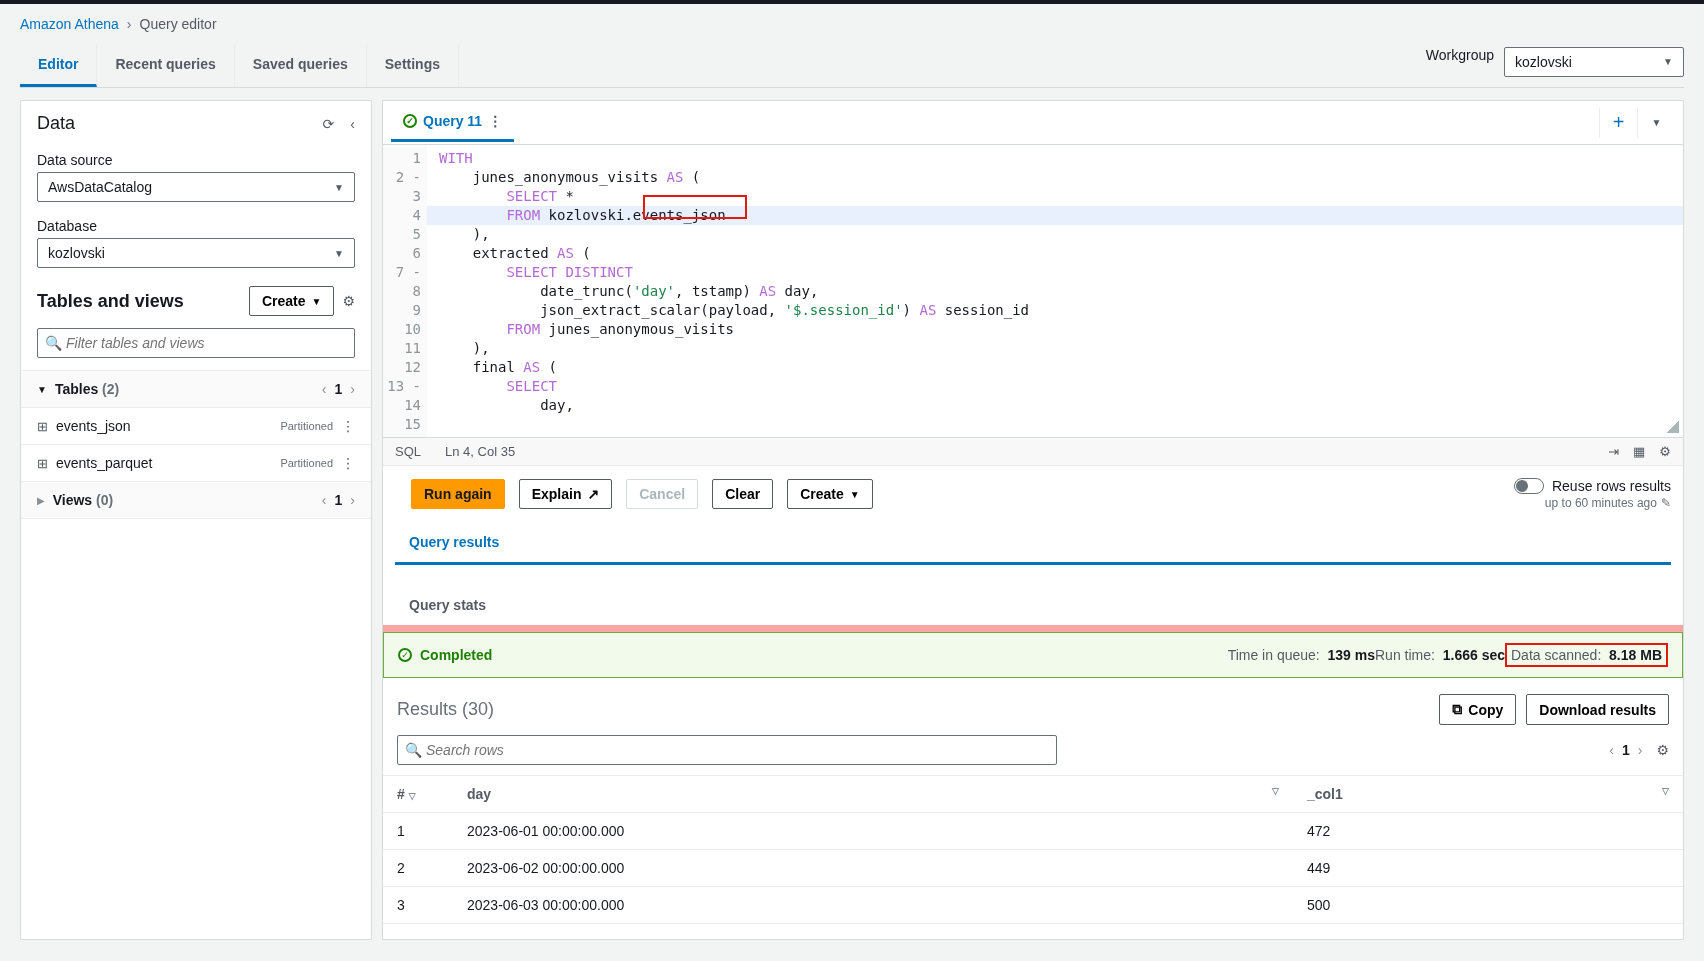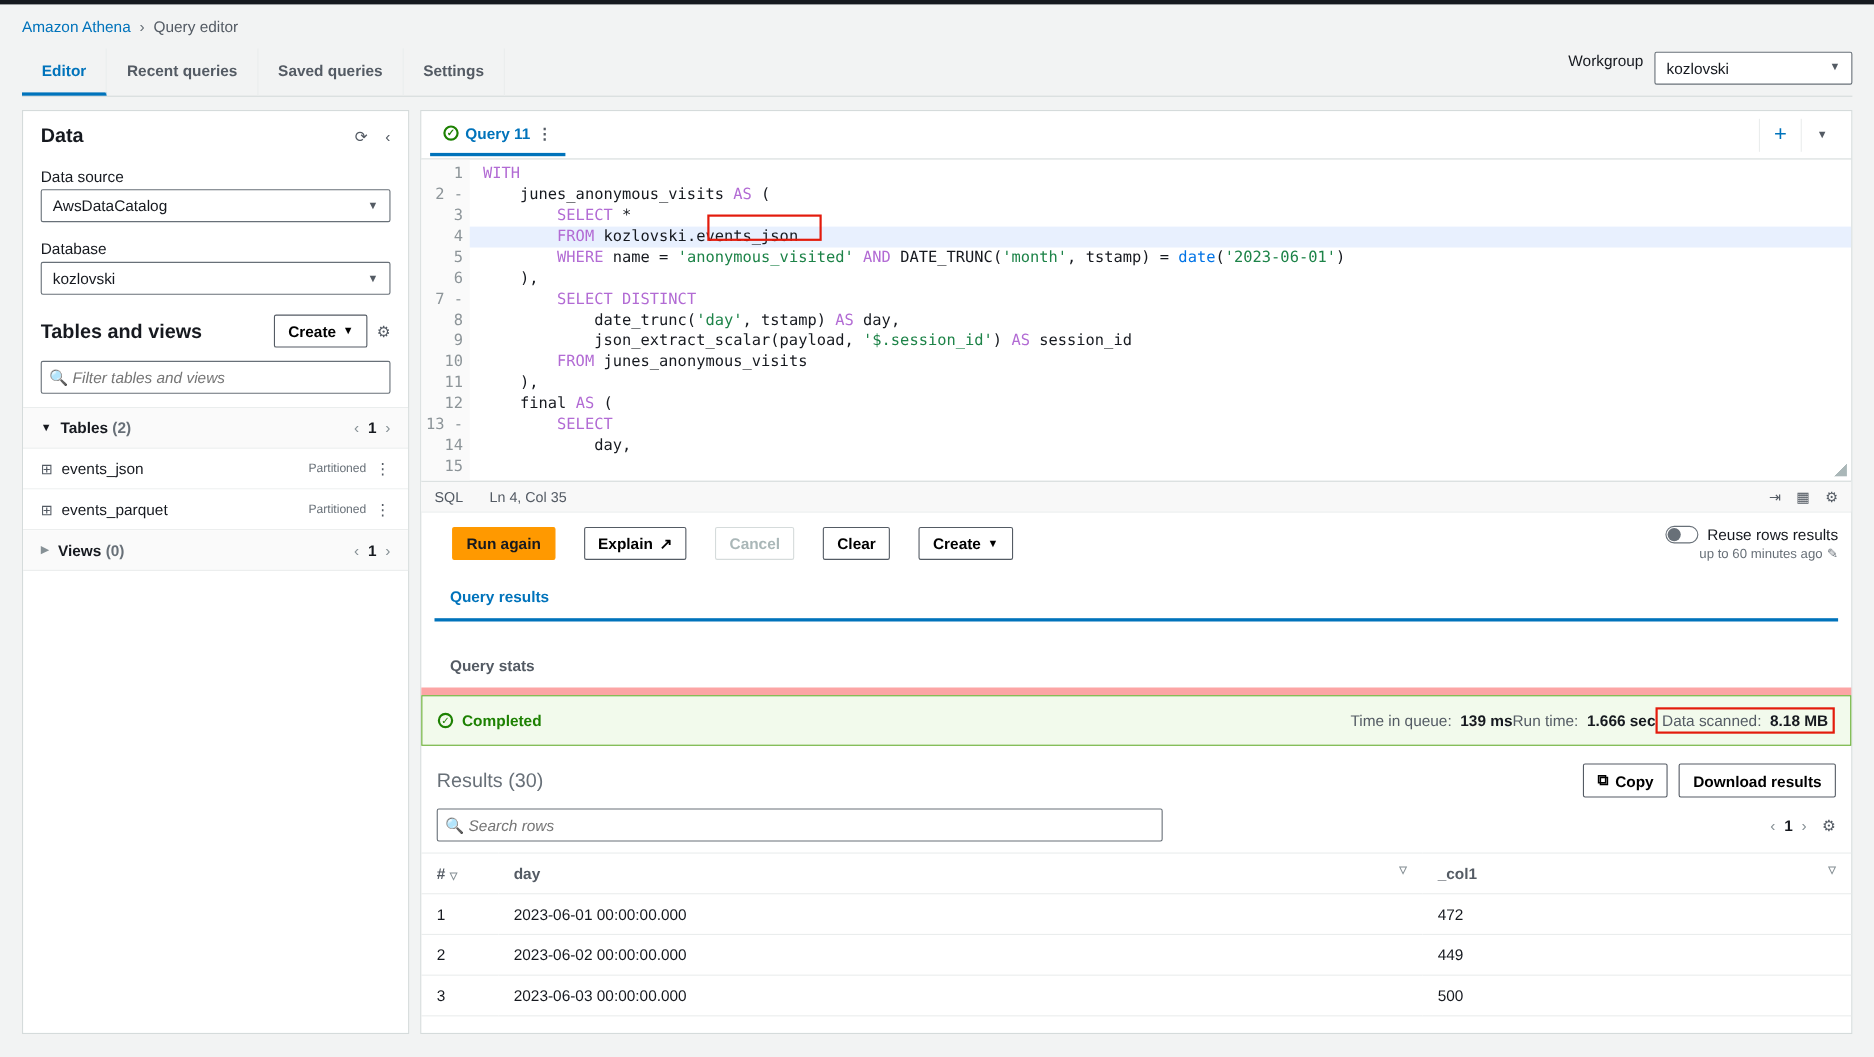--- a/index.html
+++ b/index.html
@@ -16,21 +16,21 @@
 .tab { padding: 12px 18px; font-size: 14px; color: #545b64; cursor: pointer; border-right: 1px solid #eaeded; font-weight: 700;}
 .tab.active { color: #0073bb; border-bottom: 3px solid #0073bb; }
 .workgroup { display: flex; align-items: flex-start; gap: 10px; padding-bottom: 8px; }
 .workgroup label { font-size: 14px; color: #16191f; }
 .select { position: relative; display: inline-flex; align-items: center; justify-content: space-between; border: 1px solid #687078; border-radius: 2px; background: #fff; padding: 6px 10px; font-size: 14px; min-width: 180px; cursor:pointer;}
 .select .caret { margin-left: auto; font-size: 10px; color: #545b64;}
 
 .main { display: flex; gap: 10px; height: 840px; }
 .left { width: 352px; background: #fff; border: 1px solid #d5dbdb; display: flex; flex-direction: column; }
 .panel-head { display: flex; justify-content: space-between; align-items: center; padding: 12px 16px 10px; }
-.panel-head h3 { font-size: 18px; font-weight: 700; }
+.panel-head h3 { font-size: 18px; font-weight: 400; }
 .panel-head .icons { display: flex; gap: 16px; color: #545b64; }
 .section { padding: 8px 16px; }
 .section label { display: block; font-size: 14px; margin-bottom: 4px; color: #16191f; }
 .fullselect { width: 100%; }
 .tv-head { display: flex; justify-content: space-between; align-items: center; padding: 10px 16px 4px; gap:8px;}
 .tv-head h3 { font-size: 18px; font-weight: 700; flex:1;}
 .btn { border: 1px solid #545b64; background: #fff; border-radius: 2px; padding: 6px 12px; font-size: 14px; font-weight: 700; cursor: pointer; display:inline-flex; align-items:center; gap:6px;}
 .btn.primary { background: #ff9900; border-color: #ff9900; color: #16191f; }
 .btn.disabled { color: #aab7b8; border-color: #d5dbdb; cursor: default; }
 .gear { color: #545b64; cursor:pointer; }
@@ -62,21 +62,21 @@
 .code .line { height: 19px; line-height: 19px; white-space: pre; padding-left: 12px;}
 .code .line.hl { background: #e8f0fe; }
 .kw { color: #b26bd4; }
 .str { color: #1d8348; }
 .fn { color: #0073e6; }
 .day-badge { position:absolute; border:2.5px solid #e31b0c; pointer-events:none; }
 .statusbar { display:flex; align-items:center; justify-content:space-between; border-top:1px solid #d5dbdb; background:#f8f8f8; padding:6px 12px; font-size:13px; color:#545b64;}
 .statusbar .right-icons { display:flex; gap:14px; color:#545b64;}
 
 .runbar { display:flex; align-items:center; justify-content:space-between; padding:12px; border-top:1px solid #eaeded;}
-.runbar .left-btns { display:flex; gap:26px;padding-left:16px;}
+.runbar .left-btns { display:flex; gap:14px;padding-left:16px;}
 .reuse { display:flex; flex-direction:column; align-items:flex-end; gap:2px;}
 .toggle { width:30px; height:16px; border-radius:8px; background:#fff; border:1px solid #687078; position:relative; display:inline-block;}
 .toggle::after { content:""; position:absolute; width:12px; height:12px; border-radius:50%; background:#687078; top:1px; left:1px;}
 
 .rtabs { display:flex; border-bottom:7px solid #fca5a5; padding:0 12px;flex-direction:column;}
 .rtab { padding:12px 14px; font-size:14px; color:#545b64; font-weight:700; cursor:pointer;}
 .rtab.active { color:#0073bb; border-bottom:3px solid #0073bb;}
 .rtab-sep { width:1px; background:#d5dbdb; margin:10px 4px;}
 
 .banner { border:1px solid #6aaf35; background:#f2faec; margin:0 0; padding:10px 14px; display:flex; align-items:center; gap:8px; font-size:14px;}
@@ -230,22 +230,22 @@
           <div>12</div>
           <div><span>13</span> <span>-</span></div>
           <div>14</div>
           <div>15</div>
         </div>
         <div class="code">
           <div class="line"><span class="kw">WITH</span></div>
           <div class="line"><span>    junes_anonymous_visits </span><span class="kw">AS</span><span> (</span></div>
           <div class="line"><span>        </span><span class="kw">SELECT</span><span> *</span></div>
           <div class="line hl"><span>        </span><span class="kw">FROM</span><span> kozlovski.events_json</span></div>
-          <div class="line"><span>        </span><span class="kw">WHERE</span><span> name = </span><span class="str">'anonymous_visited'</span><span class="kw"> AND</span><span> DATE_TRUNC(</span><span class="str">'month'</span><span>, tstamp) = </span><span class="fn">date</span><span>(</span><span class="str">'2023-06-01'</span><span>)</span></div>
           <div class="line"><span>    ),</span></div>
+          <div class="line"><span>    extracted </span><span class="kw">AS</span><span> (</span></div>
           <div class="line"><span>        </span><span class="kw">SELECT DISTINCT</span></div>
           <div class="line"><span>            date_trunc(</span><span class="str">'day'</span><span>, tstamp) </span><span class="kw">AS</span><span> day,</span></div>
           <div class="line"><span>            json_extract_scalar(payload, </span><span class="str">'$.session_id'</span><span>) </span><span class="kw">AS</span><span> session_id</span></div>
           <div class="line"><span>        </span><span class="kw">FROM</span><span> junes_anonymous_visits</span></div>
           <div class="line"><span>    ),</span></div>
           <div class="line"><span>    final </span><span class="kw">AS</span><span> (</span></div>
           <div class="line"><span>        </span><span class="kw">SELECT</span></div>
           <div class="line"><span>            day,</span></div>
           <div class="day-badge" style="top:50px; left:216px; width:104px; height:24px;"></div>
         </div>

